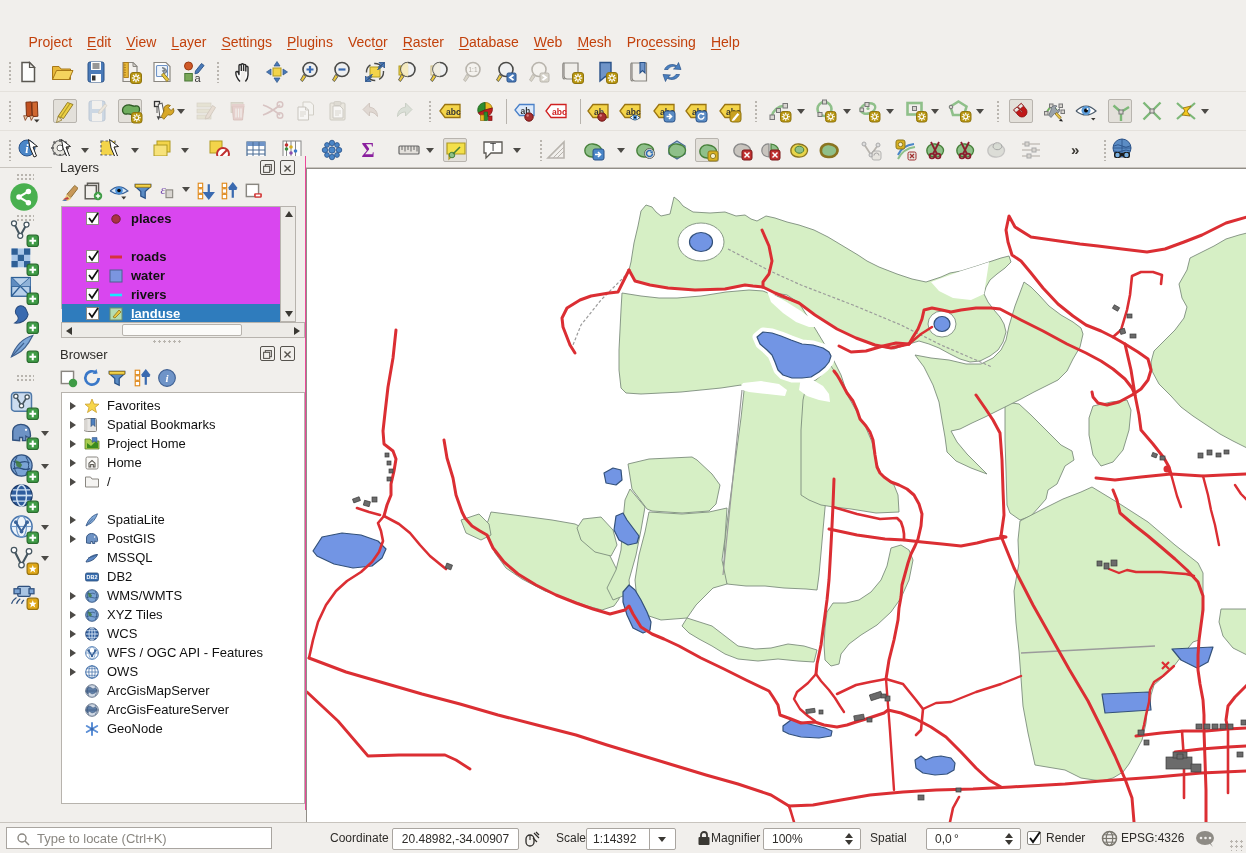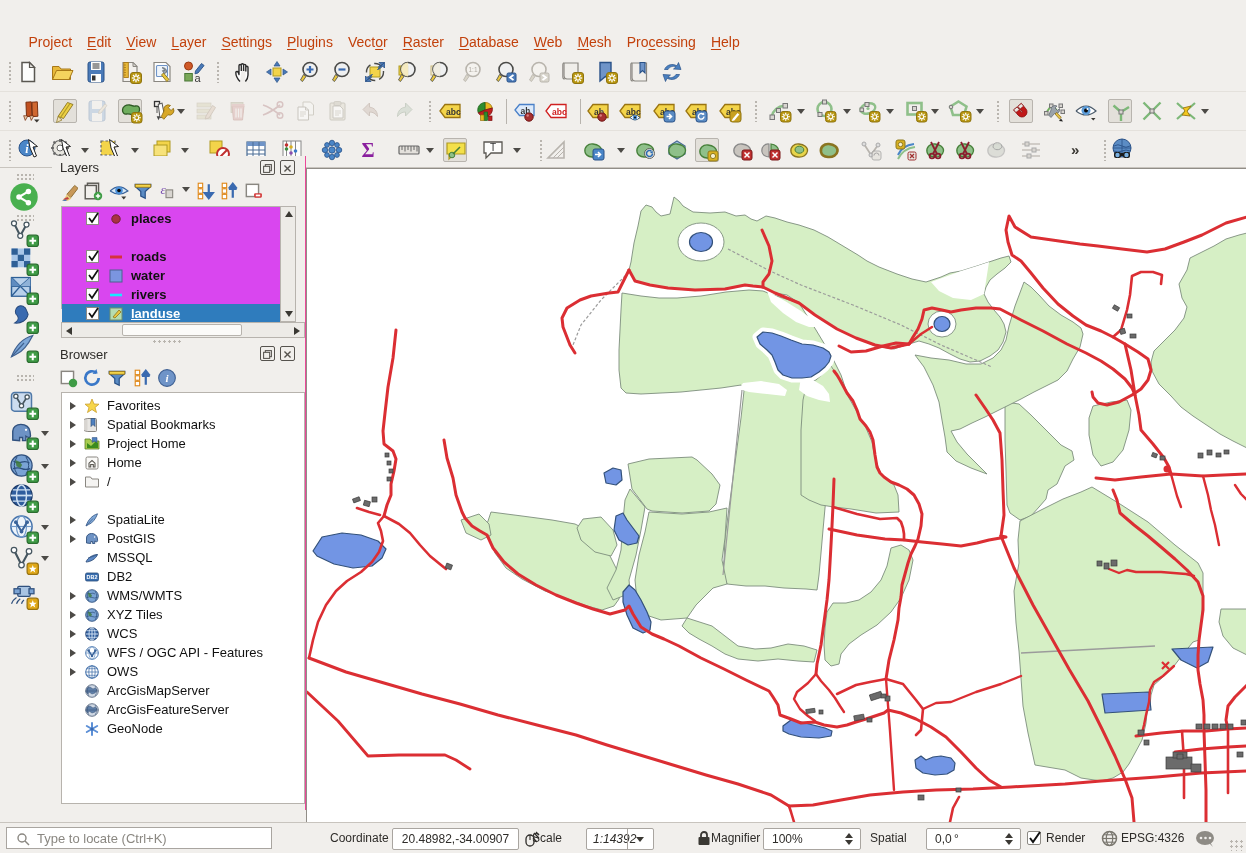--- a/index.html
+++ b/index.html
@@ -1431,22 +1431,22 @@
         </svg>
       <span style="position:absolute;left:30px;top:3px;">Type to locate (Ctrl+K)</span>
       </div>
     <span style="position:absolute;left:330px;top:8px;">Coordinate</span>
     <div class="sbox" style="left:392px;top:5px;width:127px;height:22px;text-align:center;line-height:20px;">20.48982,-34.00907</div>
     <svg width="18" height="18" style="position:absolute;left:523px;top:7px;" viewBox="0 0 18 18">
         <rect x="3" y="5" width="8" height="11" rx="4" fill="none" stroke="#2e2c29" stroke-width="1.3"></rect>
         <line x1="7" y1="5" x2="7" y2="10" stroke="#2e2c29" stroke-width="1.1"></line>
         <path d="M11 3 L16 8 M13 2 L16 5 M10 8 L14 12" stroke="#2e2c29" stroke-width="1.2"></path>
       </svg>
-    <span style="position:absolute;left:532px;top:8px;">Scale</span>
-    <div class="sbox" style="left:586px;top:5px;width:68px;height:22px;line-height:20px;font-style:italic;"><span style="margin-left:6px;">1:14392</span>
+    <span style="position:absolute;left:556px;top:8px;">Scale</span>
+    <div class="sbox" style="left:586px;top:5px;width:90px;height:22px;line-height:20px;"><span style="margin-left:6px;">1:14392</span>
       <div style="position:absolute;right:0;top:0;width:26px;height:20px;border-left:1px solid #a9a5a0;">
           <div class="arr" style="left:8px;top:8px;border-left:4.5px solid transparent;border-right:4.5px solid transparent;border-top:5px solid #3a3833;"></div>
         </div></div>
     <svg width="14" height="17" style="position:absolute;left:697px;top:7px;" viewBox="0 0 14 17">
         <rect x="1.5" y="7" width="11" height="8" rx="1" fill="#3a3833"></rect>
         <path d="M4 7 V5 a3 3 0 0 1 6 0 V7" fill="none" stroke="#3a3833" stroke-width="1.8"></path>
       </svg>
     <span style="position:absolute;left:711px;top:8px;">Magnifier</span>
     <div class="sbox" style="left:763px;top:5px;width:98px;height:22px;line-height:20px;"><span style="margin-left:8px;">100%</span>
       <div class="arr" style="right:7px;top:4px;border-left:4px solid transparent;border-right:4px solid transparent;border-bottom:5px solid #3a3833;"></div>

